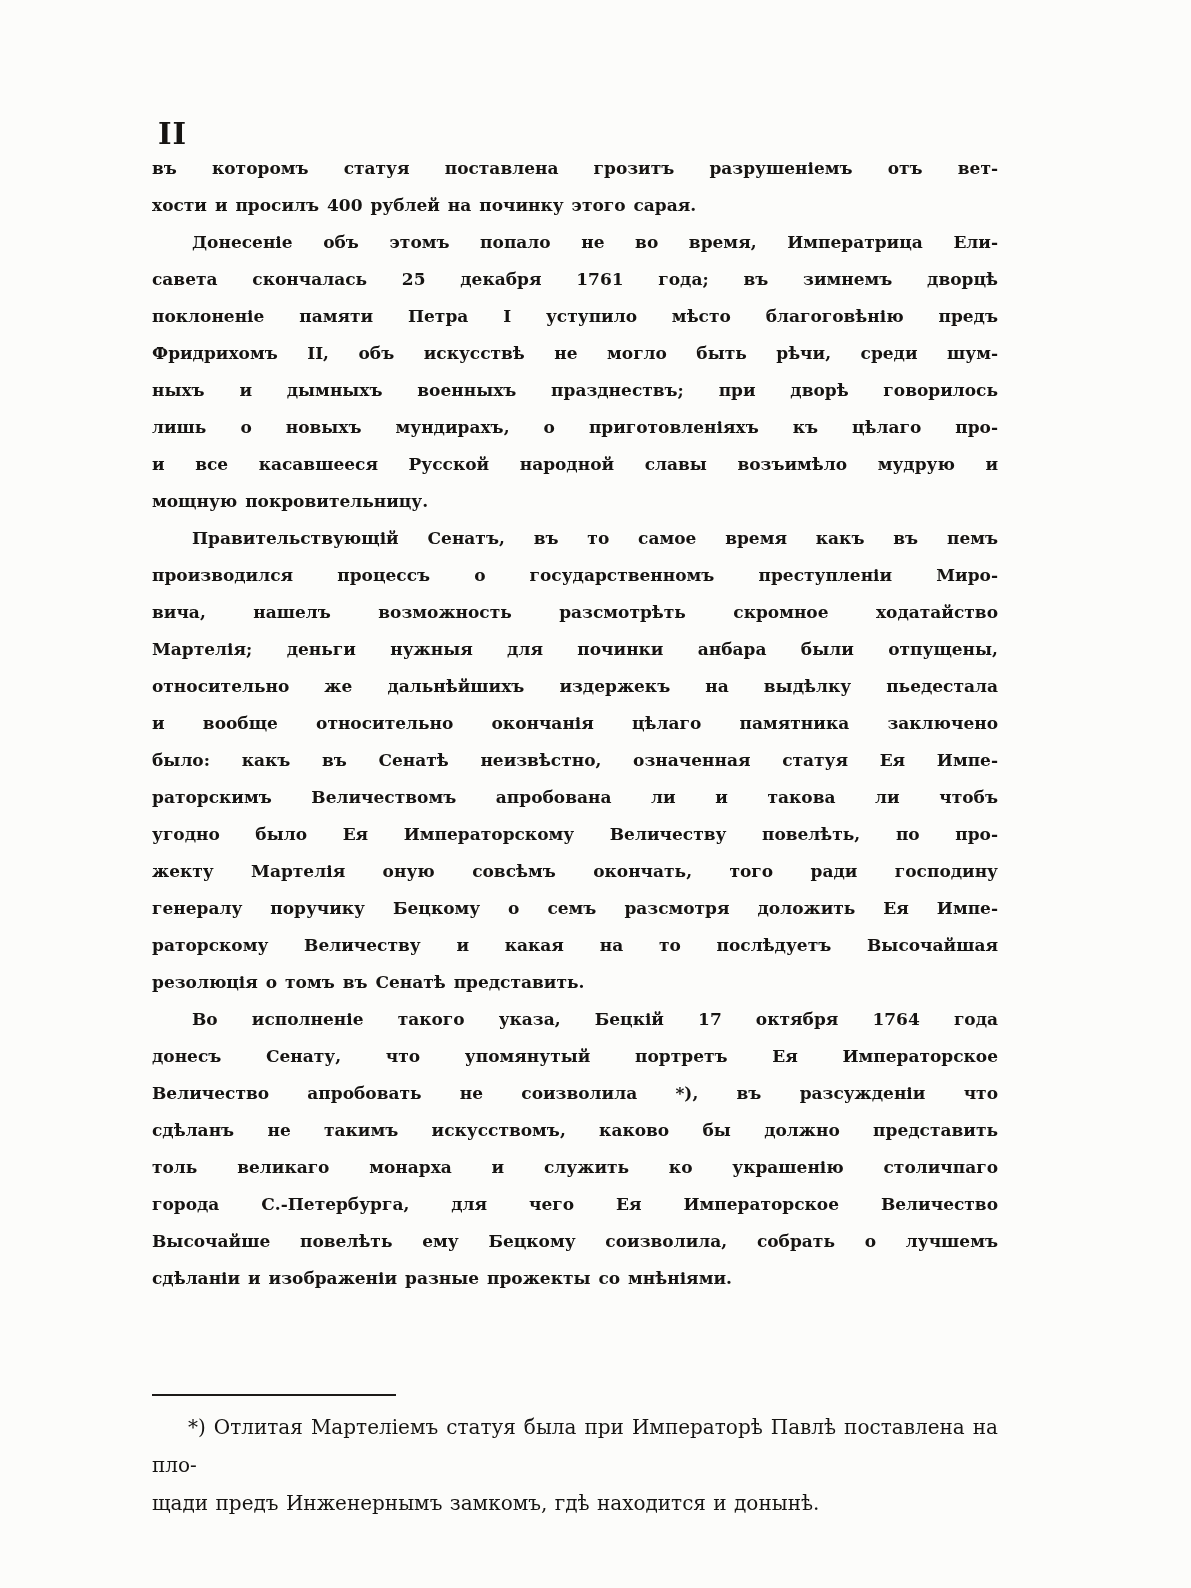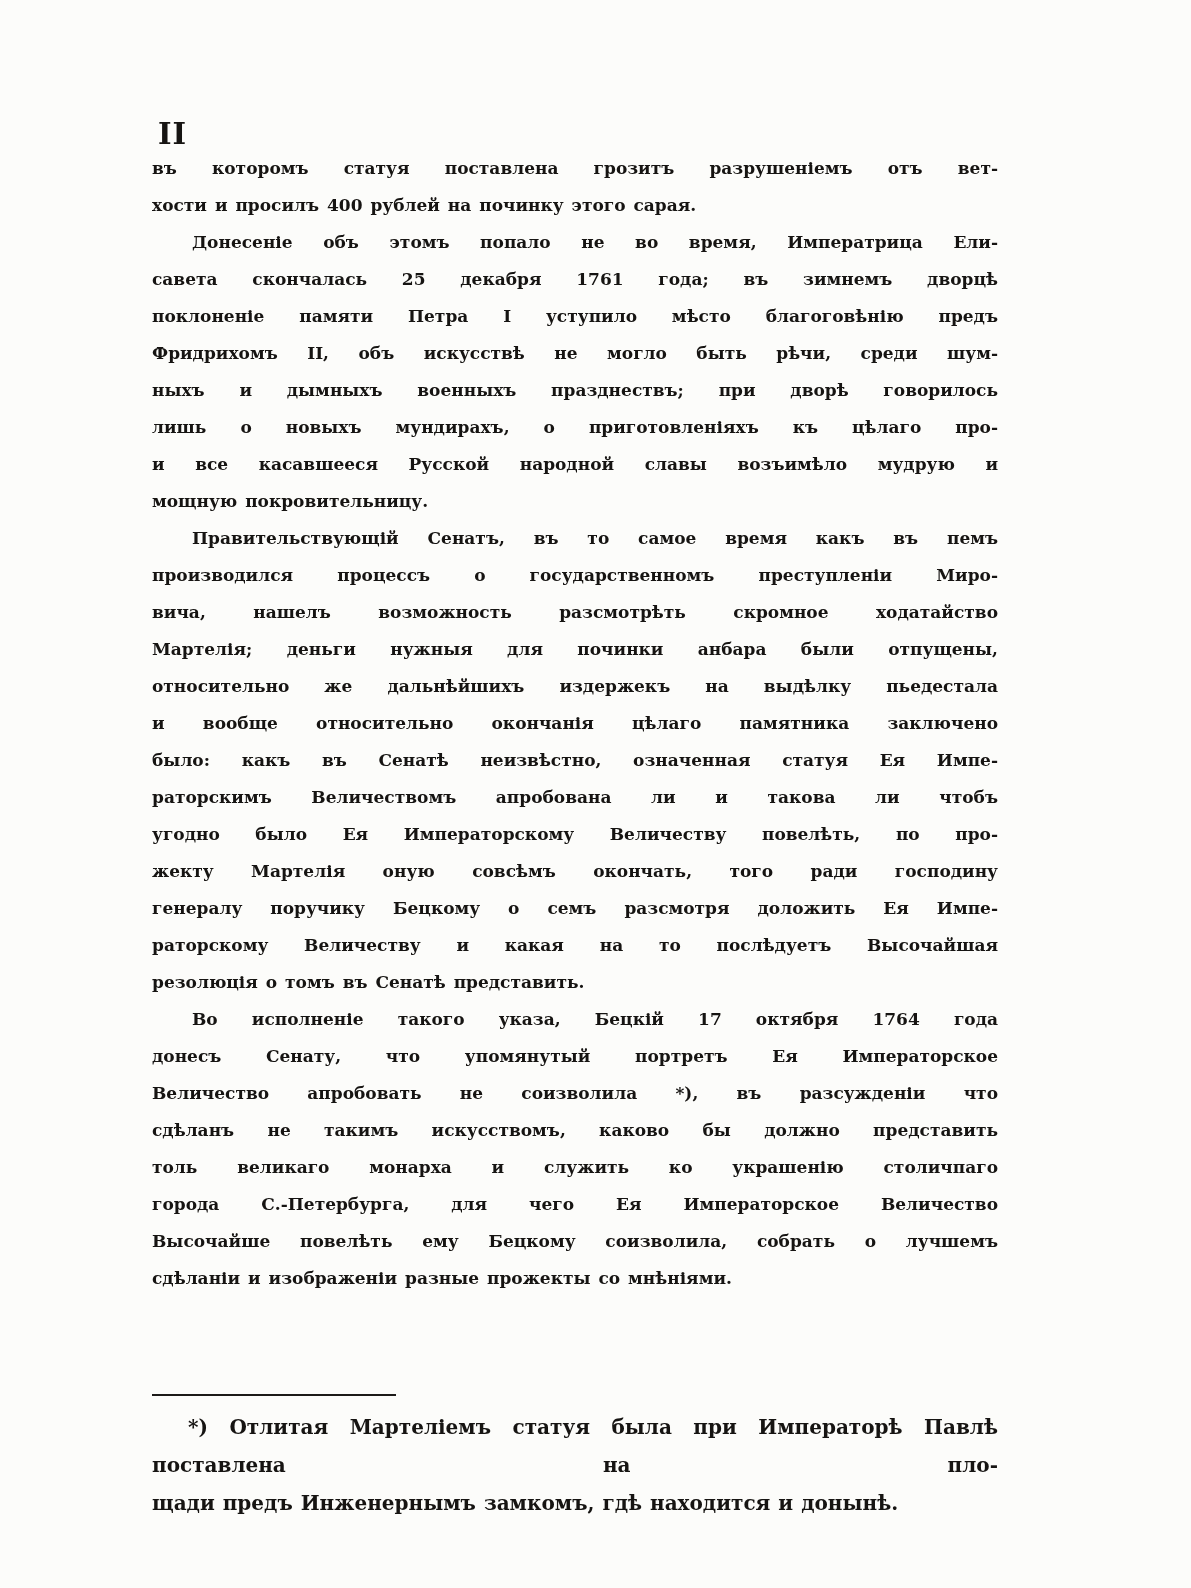--- a/index.html
+++ b/index.html
@@ -58,21 +58,20 @@
     border-top: 2px solid #1c1a18;
   }
   .footnote-block {
     position: absolute;
     left: 152px;
     top: 1408px;
     width: 846px;
     font-size: 20px;
     line-height: 38px;
     word-spacing: 1px;
-    font-weight: bold;
   }
   .footnote-block .line.indent {
     text-indent: 36px;
   }
 </style>
 </head>
 <body>
 
 <div class="page">
   <div class="page-number">II</div>

